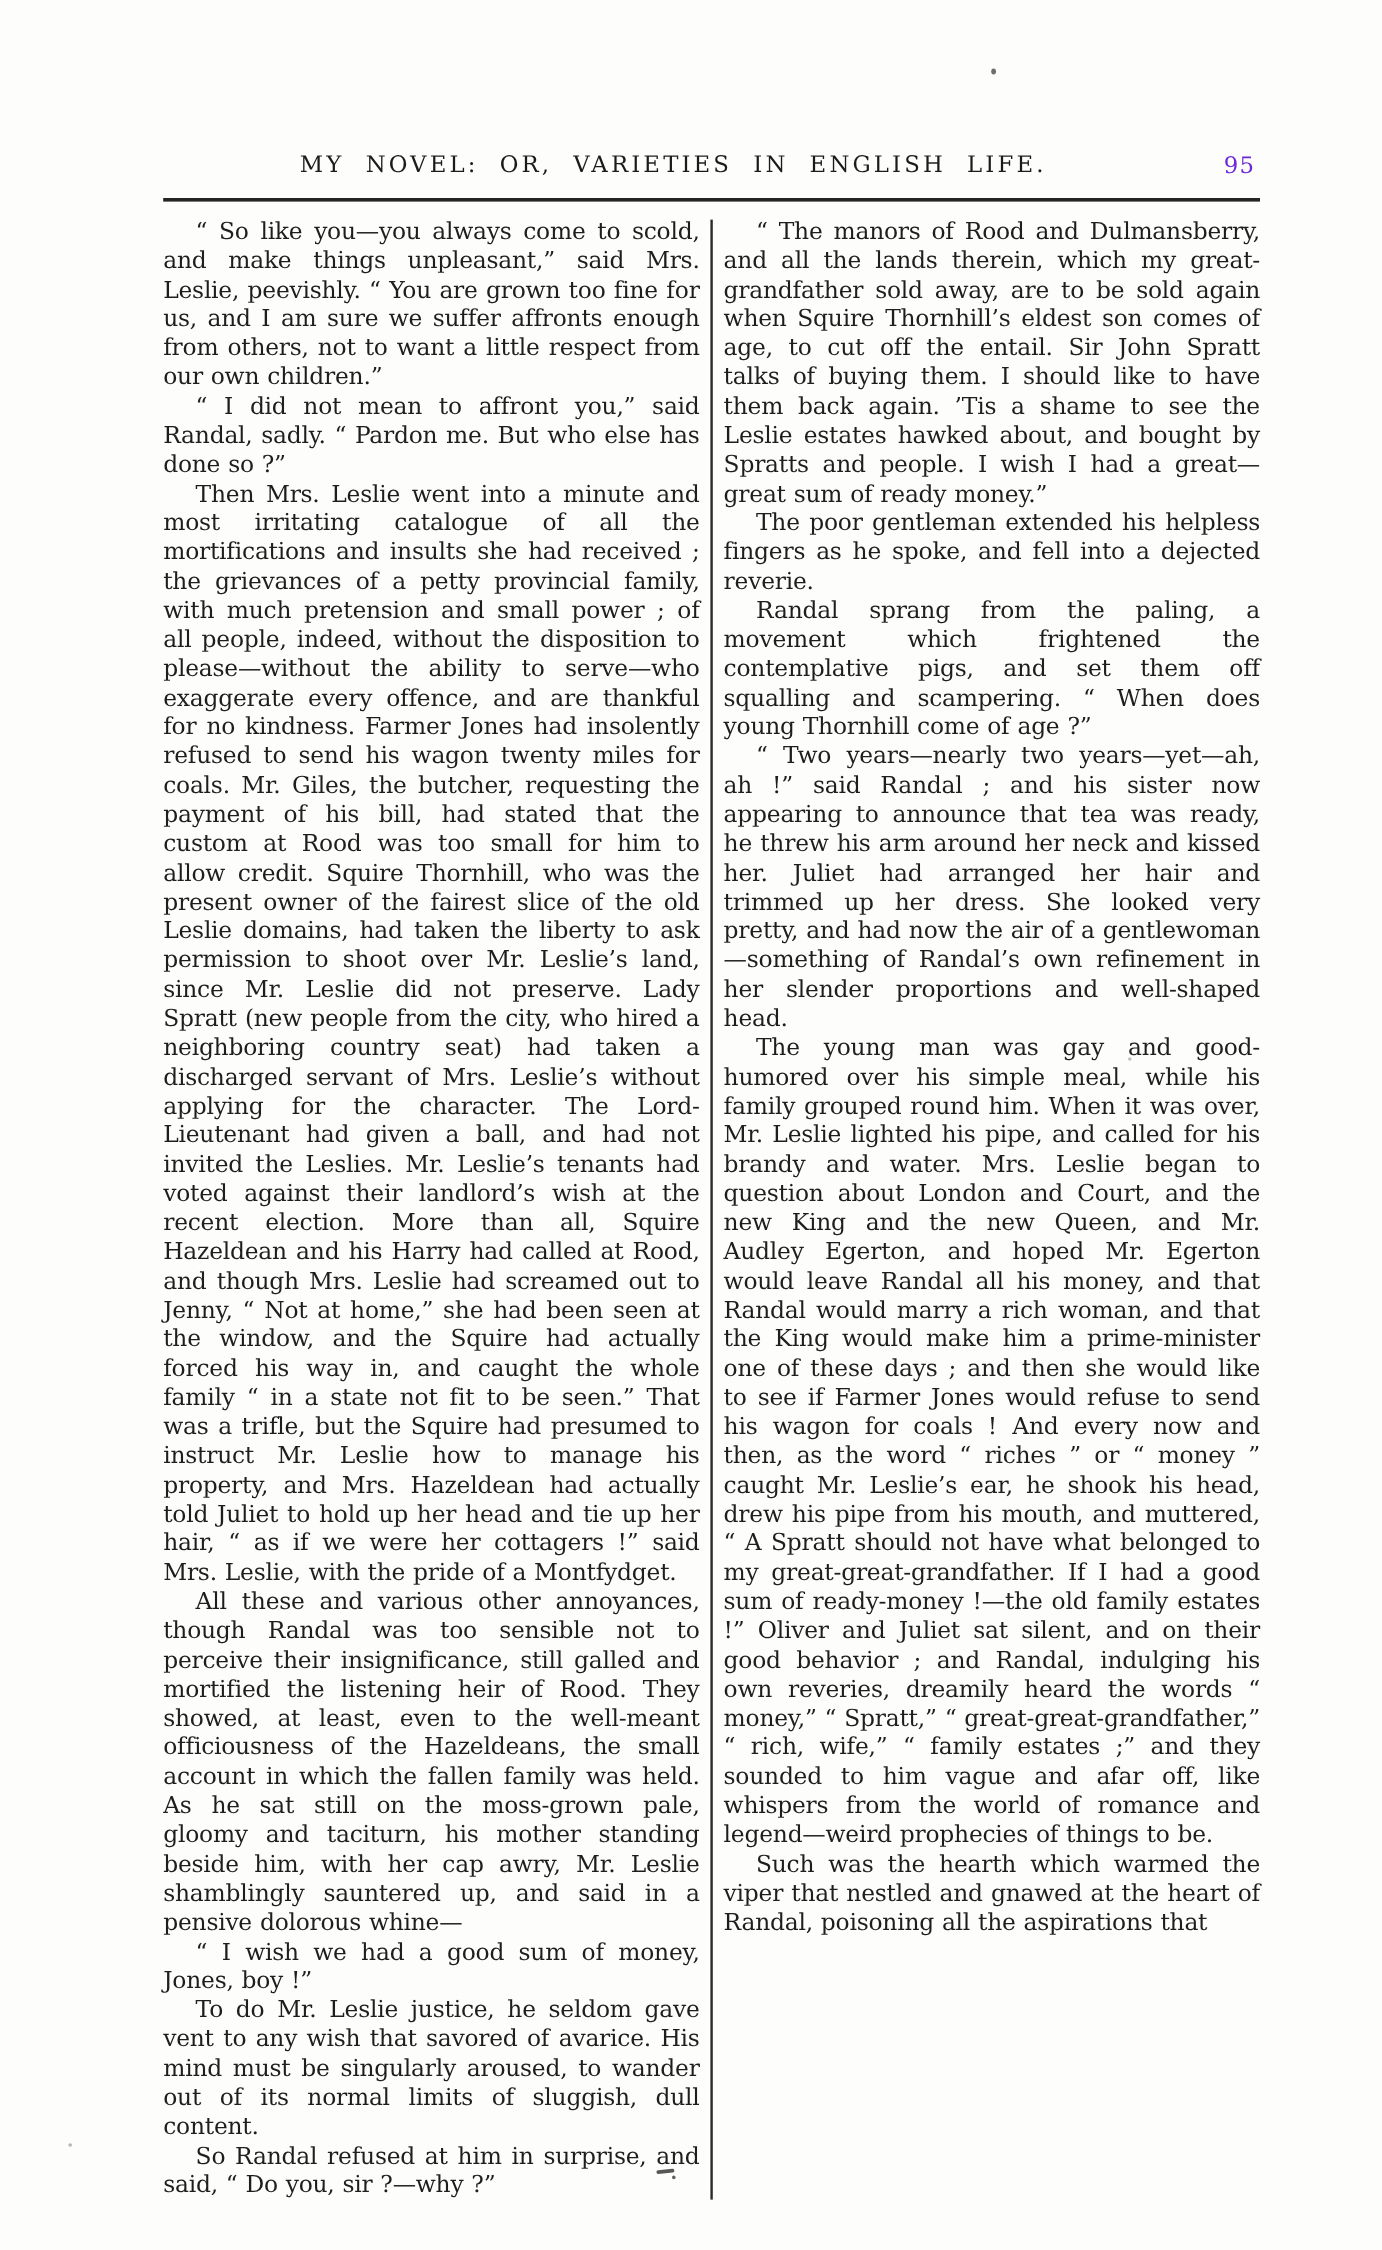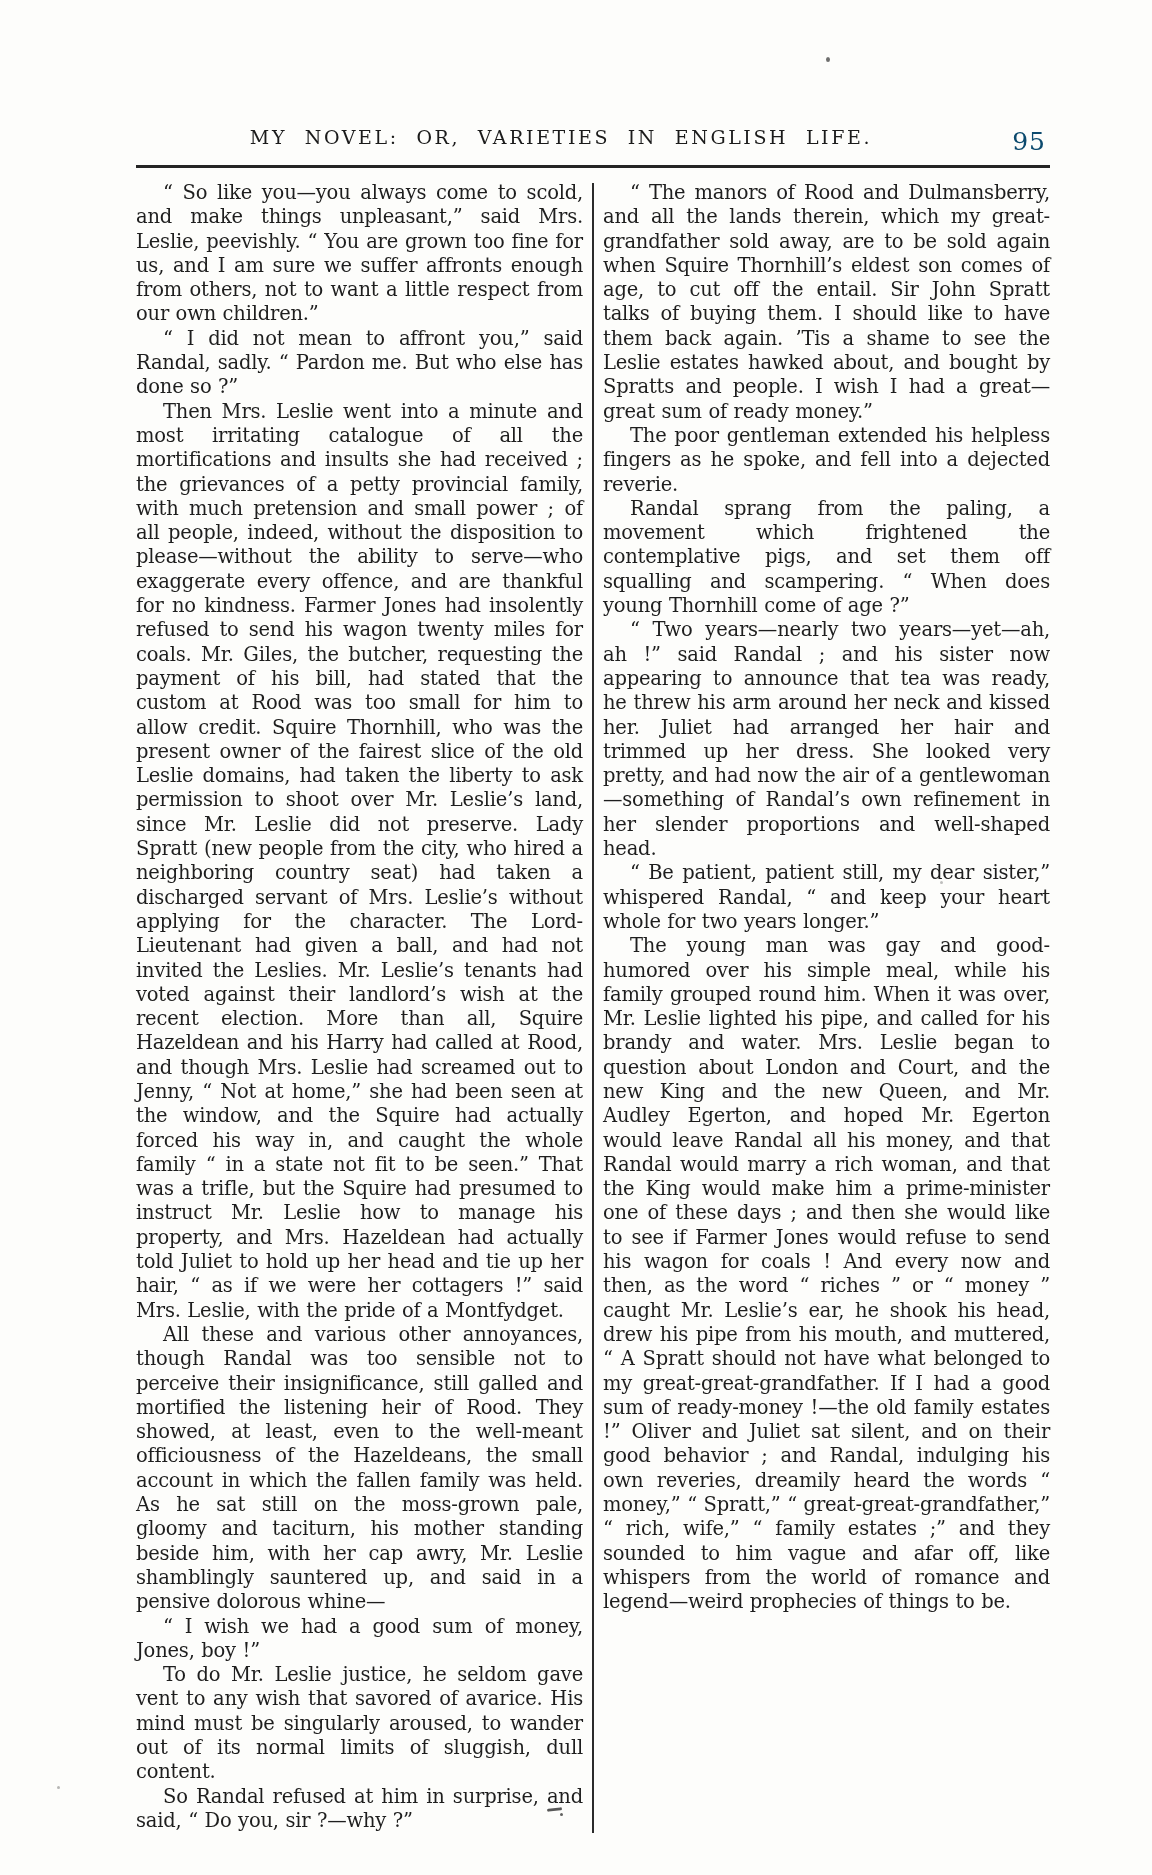--- a/index.html
+++ b/index.html
@@ -21,22 +21,22 @@
     position:relative; left:-32px;
     text-align:center;
     font-size:19px;
     letter-spacing:2.6px;
     word-spacing:9px;
     white-space:nowrap;
     color:#1b1b1b;
   }
   .page-number {
     position:absolute; right:4px; top:1px;
-    font-size:25px; letter-spacing:1px;
-    color:#0c4a6e;
+    font-size:19px; letter-spacing:1px;
+    color:#6d28d9;
   }
   .header-rule {
     height:3px;
     background:#242424;
     margin-top:7px;
   }
   .columns { display:flex; margin-top:13px; }
   .col {
     width:447px;
     text-align:justify;
@@ -87,22 +87,22 @@
           <p class="para">“ I wish we had a good sum of money, Jones, boy !”</p>
           <p class="para">To do Mr. Leslie justice, he seldom gave vent to any wish that savored of avarice. His mind must be singularly aroused, to wander out of its normal limits of sluggish, dull content.</p>
           <p class="para">So Randal refused at him in surprise, and said, “ Do you, sir ?—why ?”</p>
         </div>
       <div class="col-divider"></div>
       <div class="col col-right">
           <p class="para">“ The manors of Rood and Dulmansberry, and all the lands therein, which my great-grandfather sold away, are to be sold again when Squire Thornhill’s eldest son comes of age, to cut off the entail. Sir John Spratt talks of buying them. I should like to have them back again. ’Tis a shame to see the Leslie estates hawked about, and bought by Spratts and people. I wish I had a great—great sum of ready money.”</p>
           <p class="para">The poor gentleman extended his helpless fingers as he spoke, and fell into a dejected reverie.</p>
           <p class="para">Randal sprang from the paling, a movement which frightened the contemplative pigs, and set them off squalling and scampering. “ When does young Thornhill come of age ?”</p>
           <p class="para">“ Two years—nearly two years—yet—ah, ah !” said Randal ; and his sister now appearing to announce that tea was ready, he threw his arm around her neck and kissed her. Juliet had arranged her hair and trimmed up her dress. She looked very pretty, and had now the air of a gentlewoman—something of Randal’s own refinement in her slender proportions and well-shaped head.</p>
-          <p class="para">“ Be patient, patient still, my dear sister,” whispered Randal, “ and keep your heart whole for two years longer.”</p>
           <p class="para">The young man was gay and good-humored over his simple meal, while his family grouped round him. When it was over, Mr. Leslie lighted his pipe, and called for his brandy and water. Mrs. Leslie began to question about London and Court, and the new King and the new Queen, and Mr. Audley Egerton, and hoped Mr. Egerton would leave Randal all his money, and that Randal would marry a rich woman, and that the King would make him a prime-minister one of these days ; and then she would like to see if Farmer Jones would refuse to send his wagon for coals ! And every now and then, as the word “ riches ” or “ money ” caught Mr. Leslie’s ear, he shook his head, drew his pipe from his mouth, and muttered, “ A Spratt should not have what belonged to my great-great-grandfather. If I had a good sum of ready-money !—the old family estates !” Oliver and Juliet sat silent, and on their good behavior ; and Randal, indulging his own reveries, dreamily heard the words “ money,” “ Spratt,” “ great-great-grandfather,” “ rich, wife,” “ family estates ;” and they sounded to him vague and afar off, like whispers from the world of romance and legend—weird prophecies of things to be.</p>
+          <p class="para">Such was the hearth which warmed the viper that nestled and gnawed at the heart of Randal, poisoning all the aspirations that</p>
         </div>
     </div>
   </div>
 
   <div class="speck speck-a"></div>
   <div class="speck speck-b"></div>
   <div class="speck speck-c"></div>
   <div class="bottom-mark"></div>
   <div class="bottom-mark-dot"></div>
 </div>

